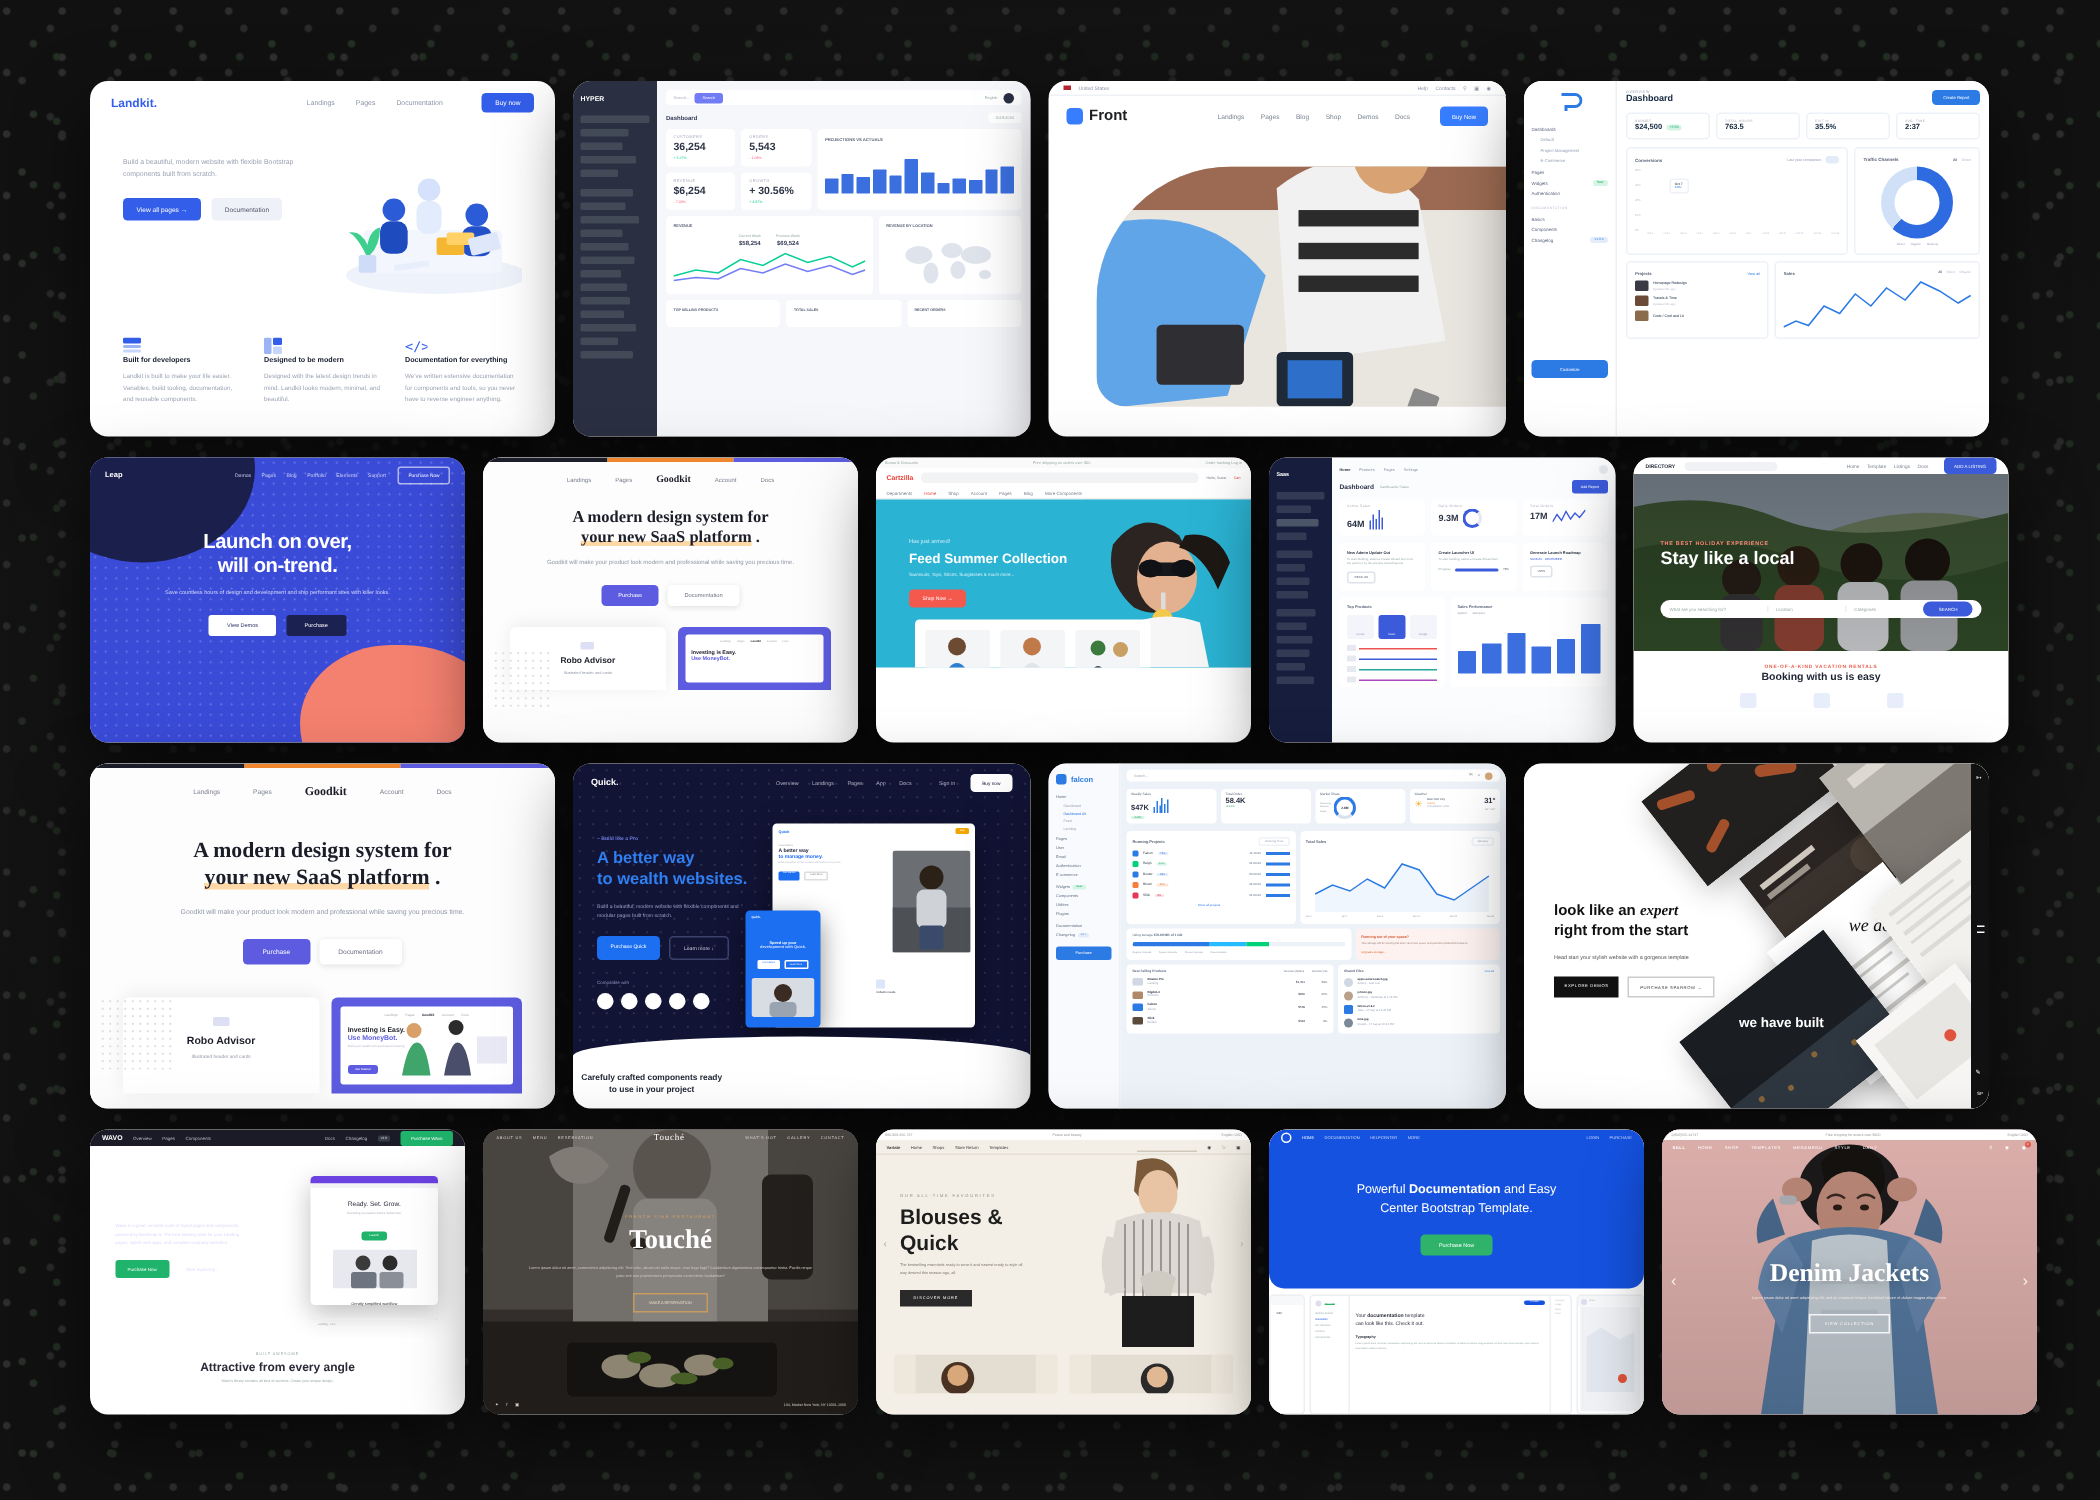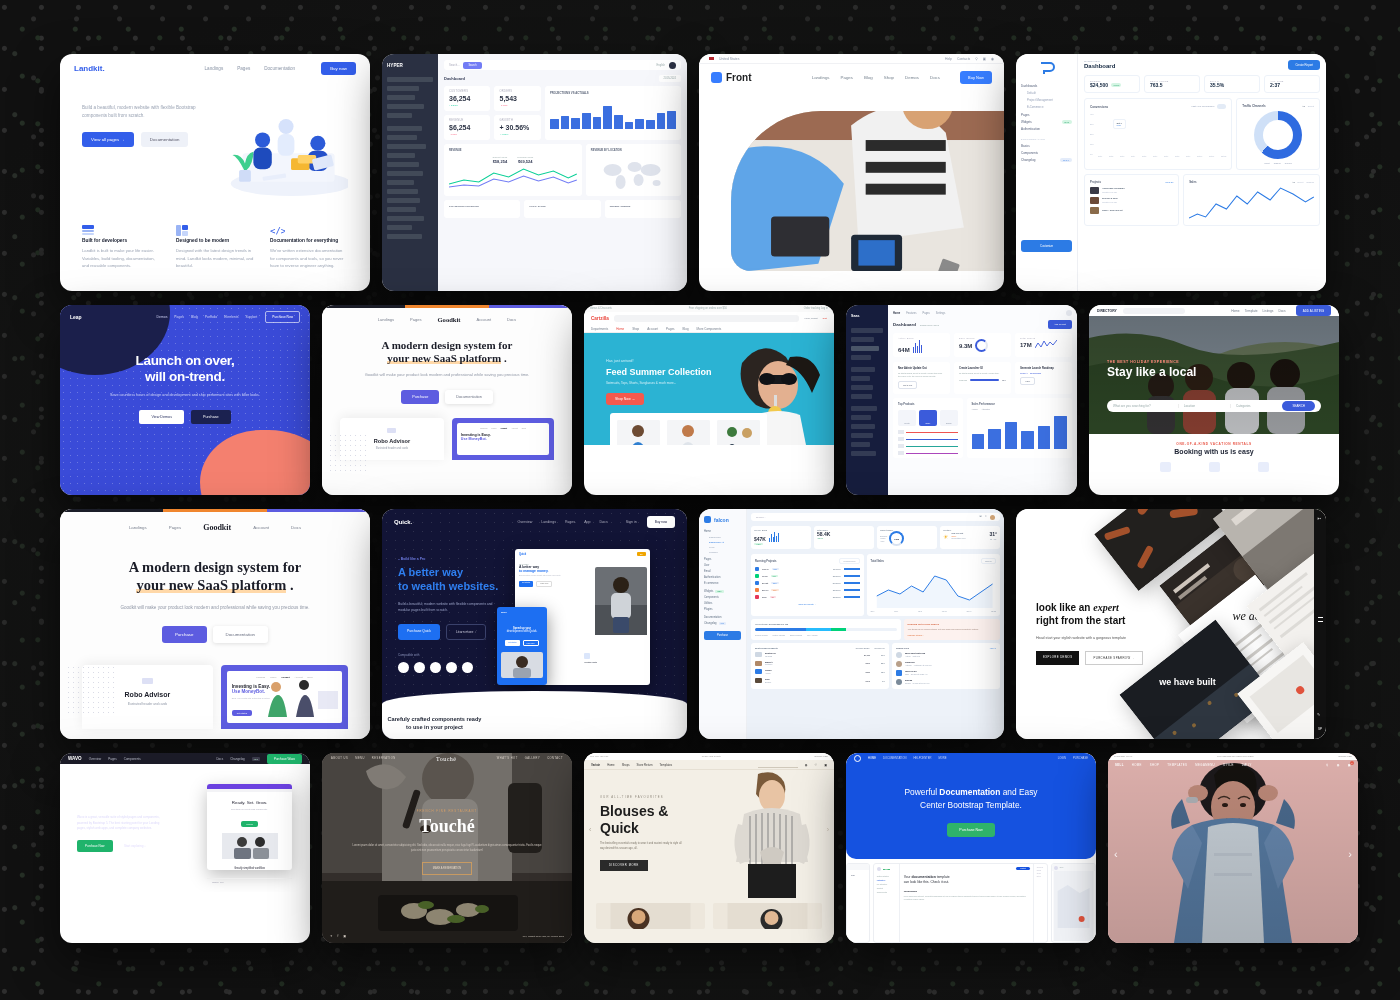--- a/index.html
+++ b/index.html
@@ -1543,20 +1543,25 @@
                 <circle cx="20" cy="9" r="5" fill="#3b3b3b"></circle>
                 <rect x="12" y="15" width="17" height="11" rx="2" fill="#6e7480"></rect>
                 <circle cx="38" cy="9" r="5" fill="#2c2c2c"></circle>
                 <rect x="31" y="15" width="16" height="11" rx="2" fill="#8b9098"></rect>
               </svg>
             <div style="font-size:2.6px;color:#2b2b3a;margin-top:4px">Greatly simplified workflow</div>
           </div>
           <div style="border-top:1px solid #eee;font-size:1.8px;color:#99a;padding:2px 5px">Landing · Free</div>
         </div>
       </div>
+      <div class="wv-foot">
+        <div class="k">BUILT AWESOME</div>
+        <h3>Attractive from every angle</h3>
+        <div style="font-size:2.4px;color:#9aa;margin-top:3px">Wavo's library contains all kind of sections. Create your unique design.</div>
+      </div>
     </div>
 
     <div class="card w-sm">
       <div class="tc">
         <svg class="ph" width="100%" height="100%" viewBox="0 0 250 190" preserveAspectRatio="xMidYMid slice">
           <rect width="250" height="190" fill="#4a4440"></rect>
           <rect x="0" y="0" width="250" height="120" fill="#6f6a64"></rect>
           <path d="M60 0 h130 v130 h-130z" fill="#b9b4ac"></path>
           <circle cx="126" cy="26" r="26" fill="#8e857c"></circle>
           <rect x="100" y="46" width="56" height="90" rx="10" fill="#d9d5ce"></rect>
@@ -1779,18 +1784,23 @@
           <span>HOME</span>
           <span>SHOP</span>
           <span>TEMPLATES</span>
           <span>MEGAMENU</span>
           <span>STYLE</span>
           <span>DAILY</span>
           <span style="margin-left:auto;font-size:3px">⚲</span>
           <span style="font-size:3px">◉</span>
           <span style="position:relative;font-size:3px">▣<span style="position:absolute;top:-2px;right:-3px;background:#e05a4a;color:#fff;border-radius:50%;width:4px;height:4px;font-size:2px;display:flex;align-items:center;justify-content:center">0</span></span>
         </div>
+        <div class="mid">
+          <h1>Denim Jackets</h1>
+          <p>Lorem ipsum dolor sit amet adipisicing elit, sed do eiusmod tempor incididunt labore et dolore magna aliqua enim.</p>
+          <div class="b">VIEW COLLECTION</div>
+        </div>
         <span class="arr" style="left:6px">‹</span>
         <span class="arr" style="right:6px">›</span>
       </div>
     </div>
   </div>
 </div>
 
 </body></html>

